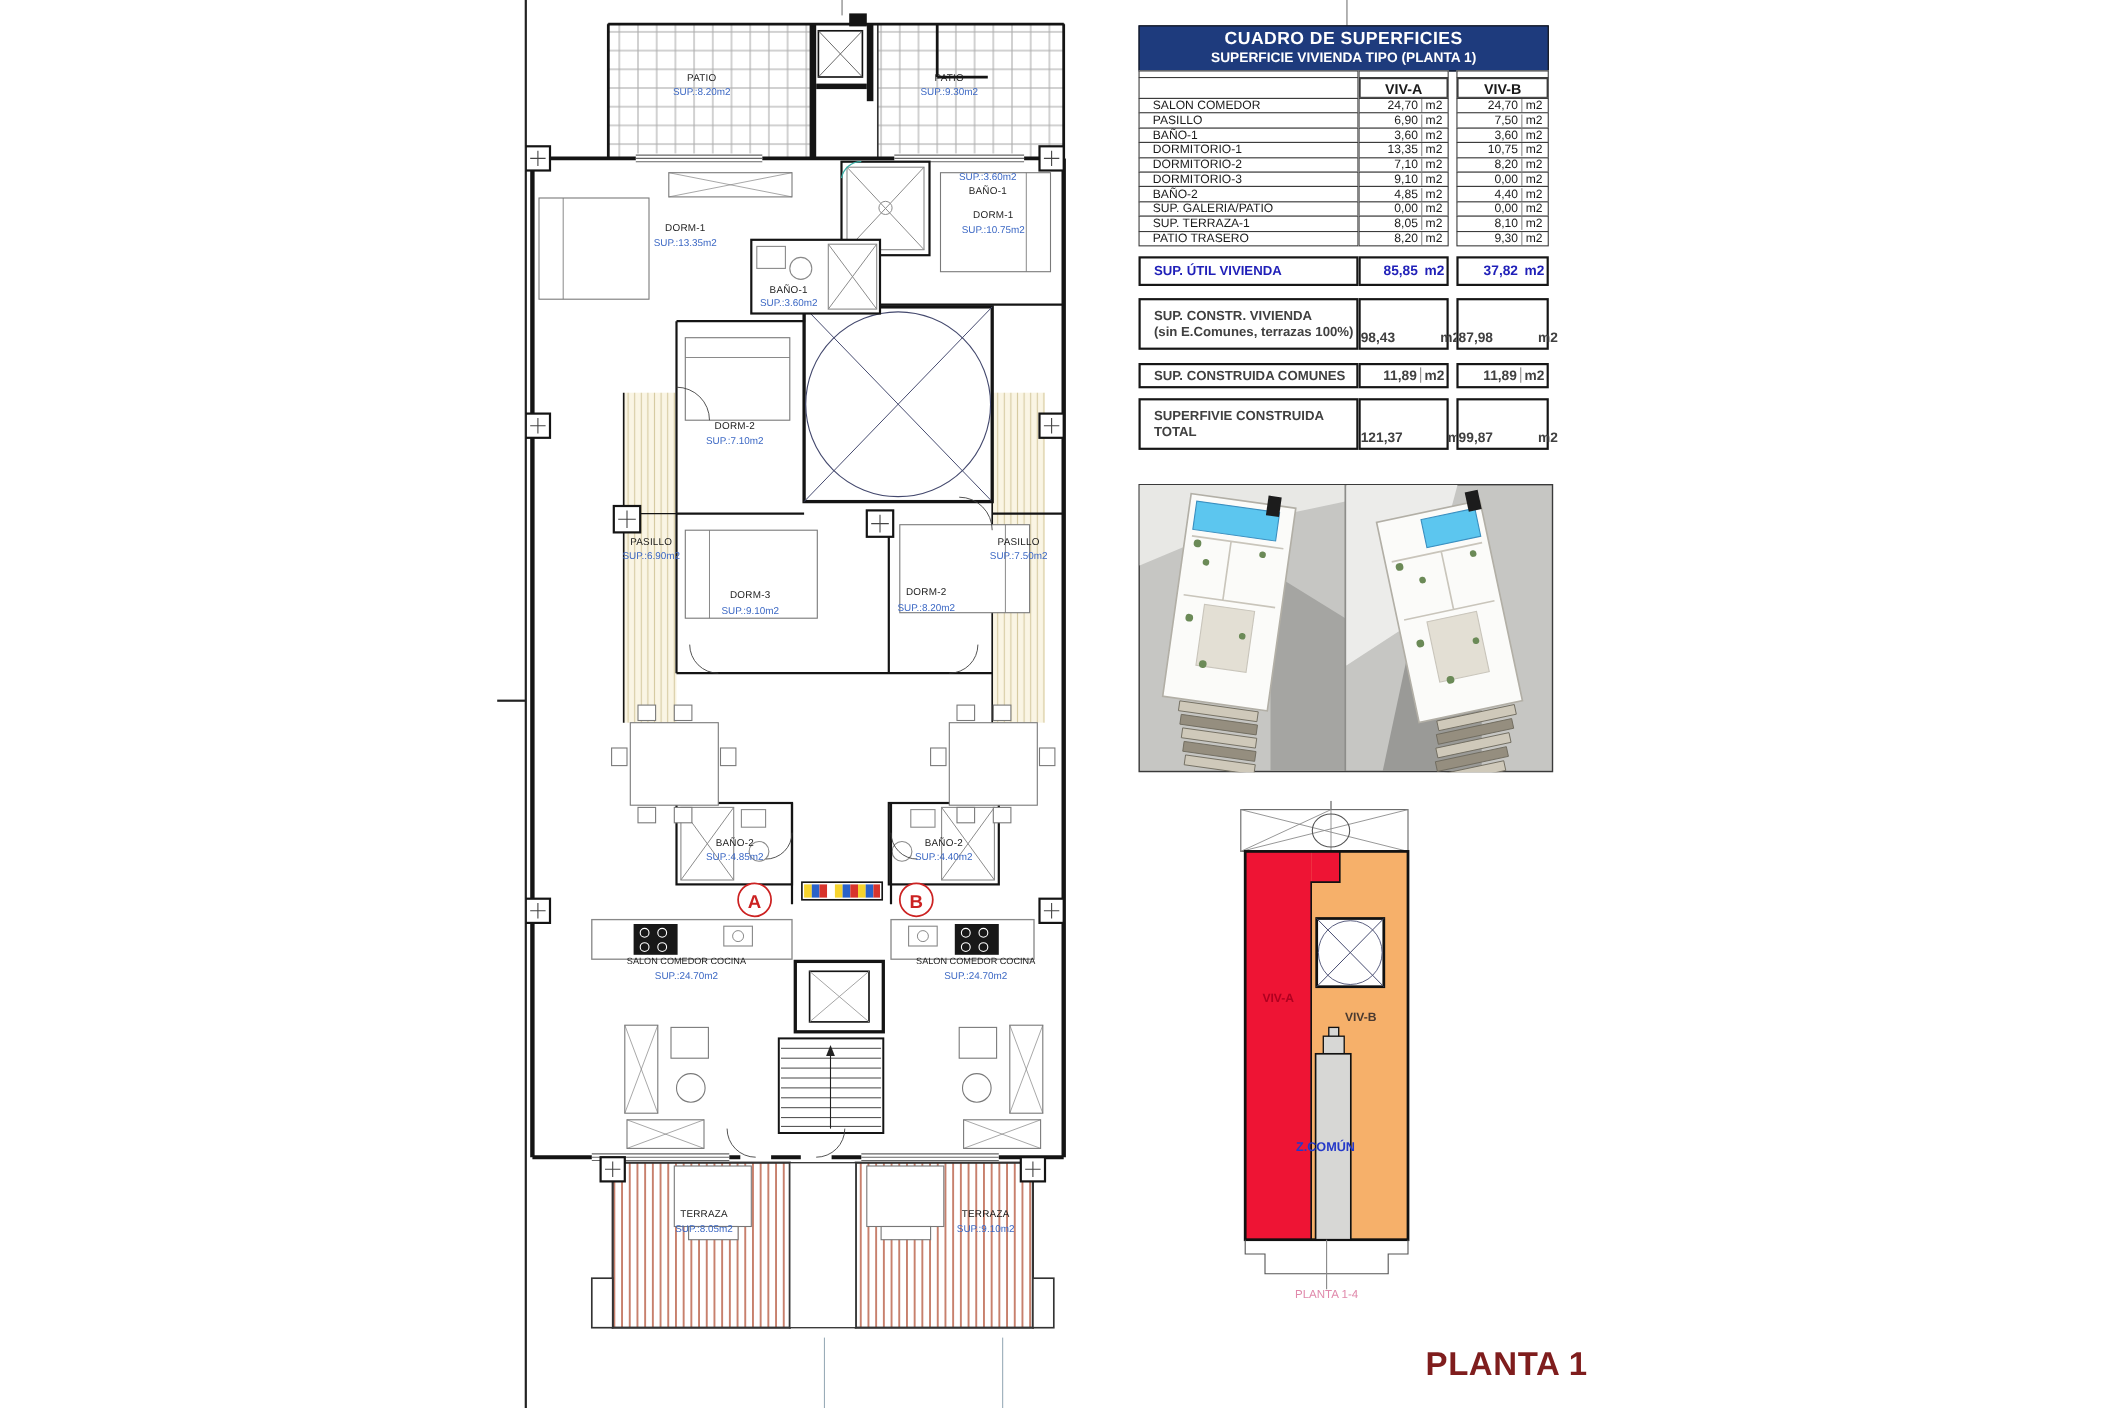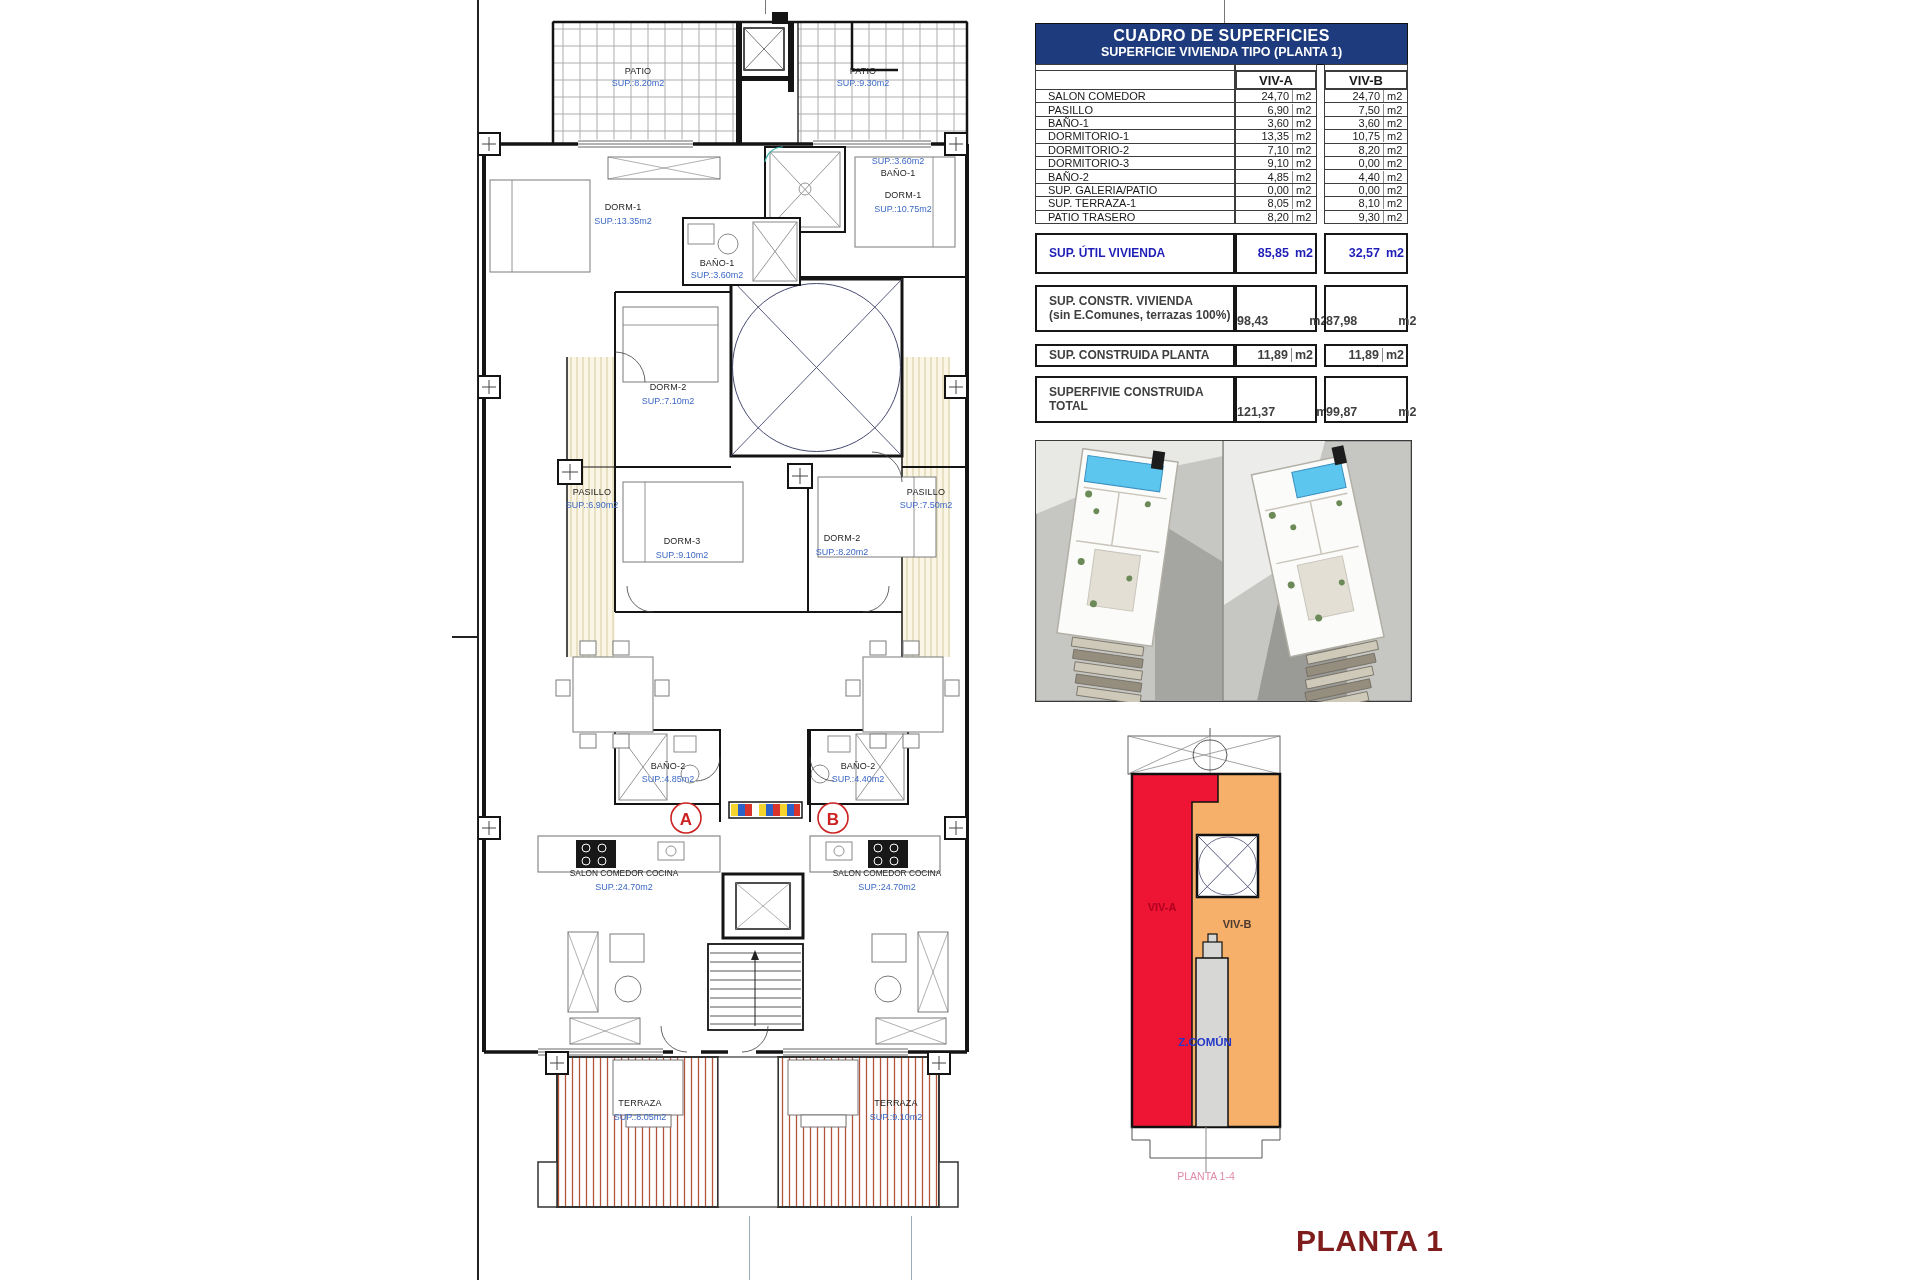--- a/index.html
+++ b/index.html
@@ -505,29 +505,29 @@
           <span class="unit u-div">m2</span>
         </div>
       <div class="c-sp"></div>
       <div class="c-valb">
           <span class="num">9,30</span>
           <span class="unit u-div">m2</span>
         </div>
     </div>
 
     <div class="sgap"></div>
-    <div class="trow srow s-blue" style="height:41px;">
+    <div class="trow srow s-blue" style="height:27px;">
       <div class="c-label">SUP. ÚTIL VIVIENDA</div>
       <div class="c-val">
           <span class="num">85,85</span>
           <span class="unit">m2</span>
         </div>
       <div class="c-sp"></div>
       <div class="c-valb">
-          <span class="num">32,57</span>
+          <span class="num">37,82</span>
           <span class="unit">m2</span>
         </div>
     </div>
     <div class="sgap" style="height:12px;"></div>
     <div class="trow srow s-brown" style="height:47px;">
       <div class="c-label two-line">
         <span>SUP. CONSTR. VIVIENDA</span>
         <span>(sin E.Comunes, terrazas 100%)</span>
       </div>
       <div class="c-val valign-b">
@@ -535,21 +535,21 @@
           <span class="unit">m2</span>
         </div>
       <div class="c-sp"></div>
       <div class="c-valb valign-b">
           <span class="num">87,98</span>
           <span class="unit">m2</span>
         </div>
     </div>
     <div class="sgap" style="height:13px;"></div>
     <div class="trow srow s-brown" style="height:23px;">
-      <div class="c-label">SUP. CONSTRUIDA PLANTA</div>
+      <div class="c-label">SUP. CONSTRUIDA COMUNES</div>
       <div class="c-val">
           <span class="num">11,89</span>
           <span class="unit u-div">m2</span>
         </div>
       <div class="c-sp"></div>
       <div class="c-valb">
           <span class="num">11,89</span>
           <span class="unit u-div">m2</span>
         </div>
     </div>

